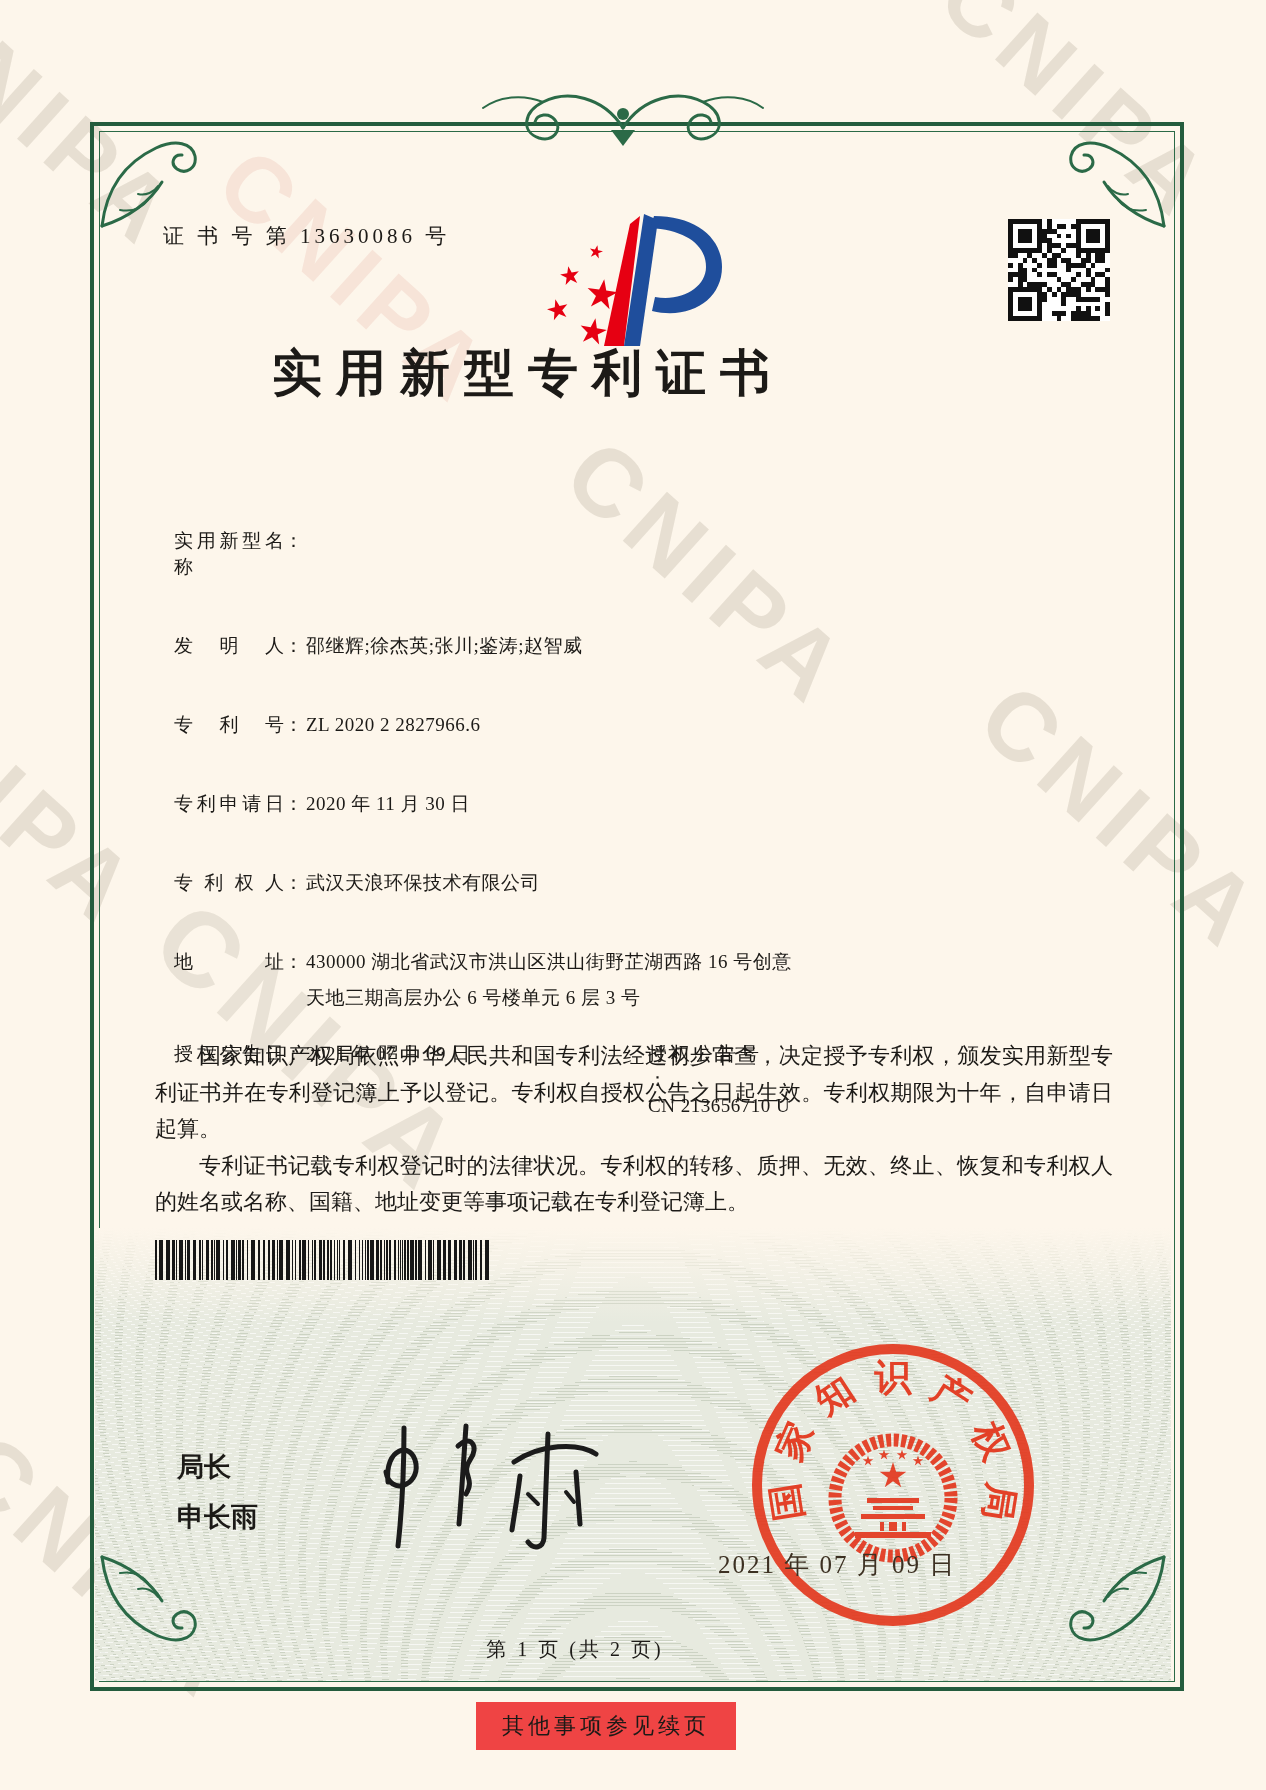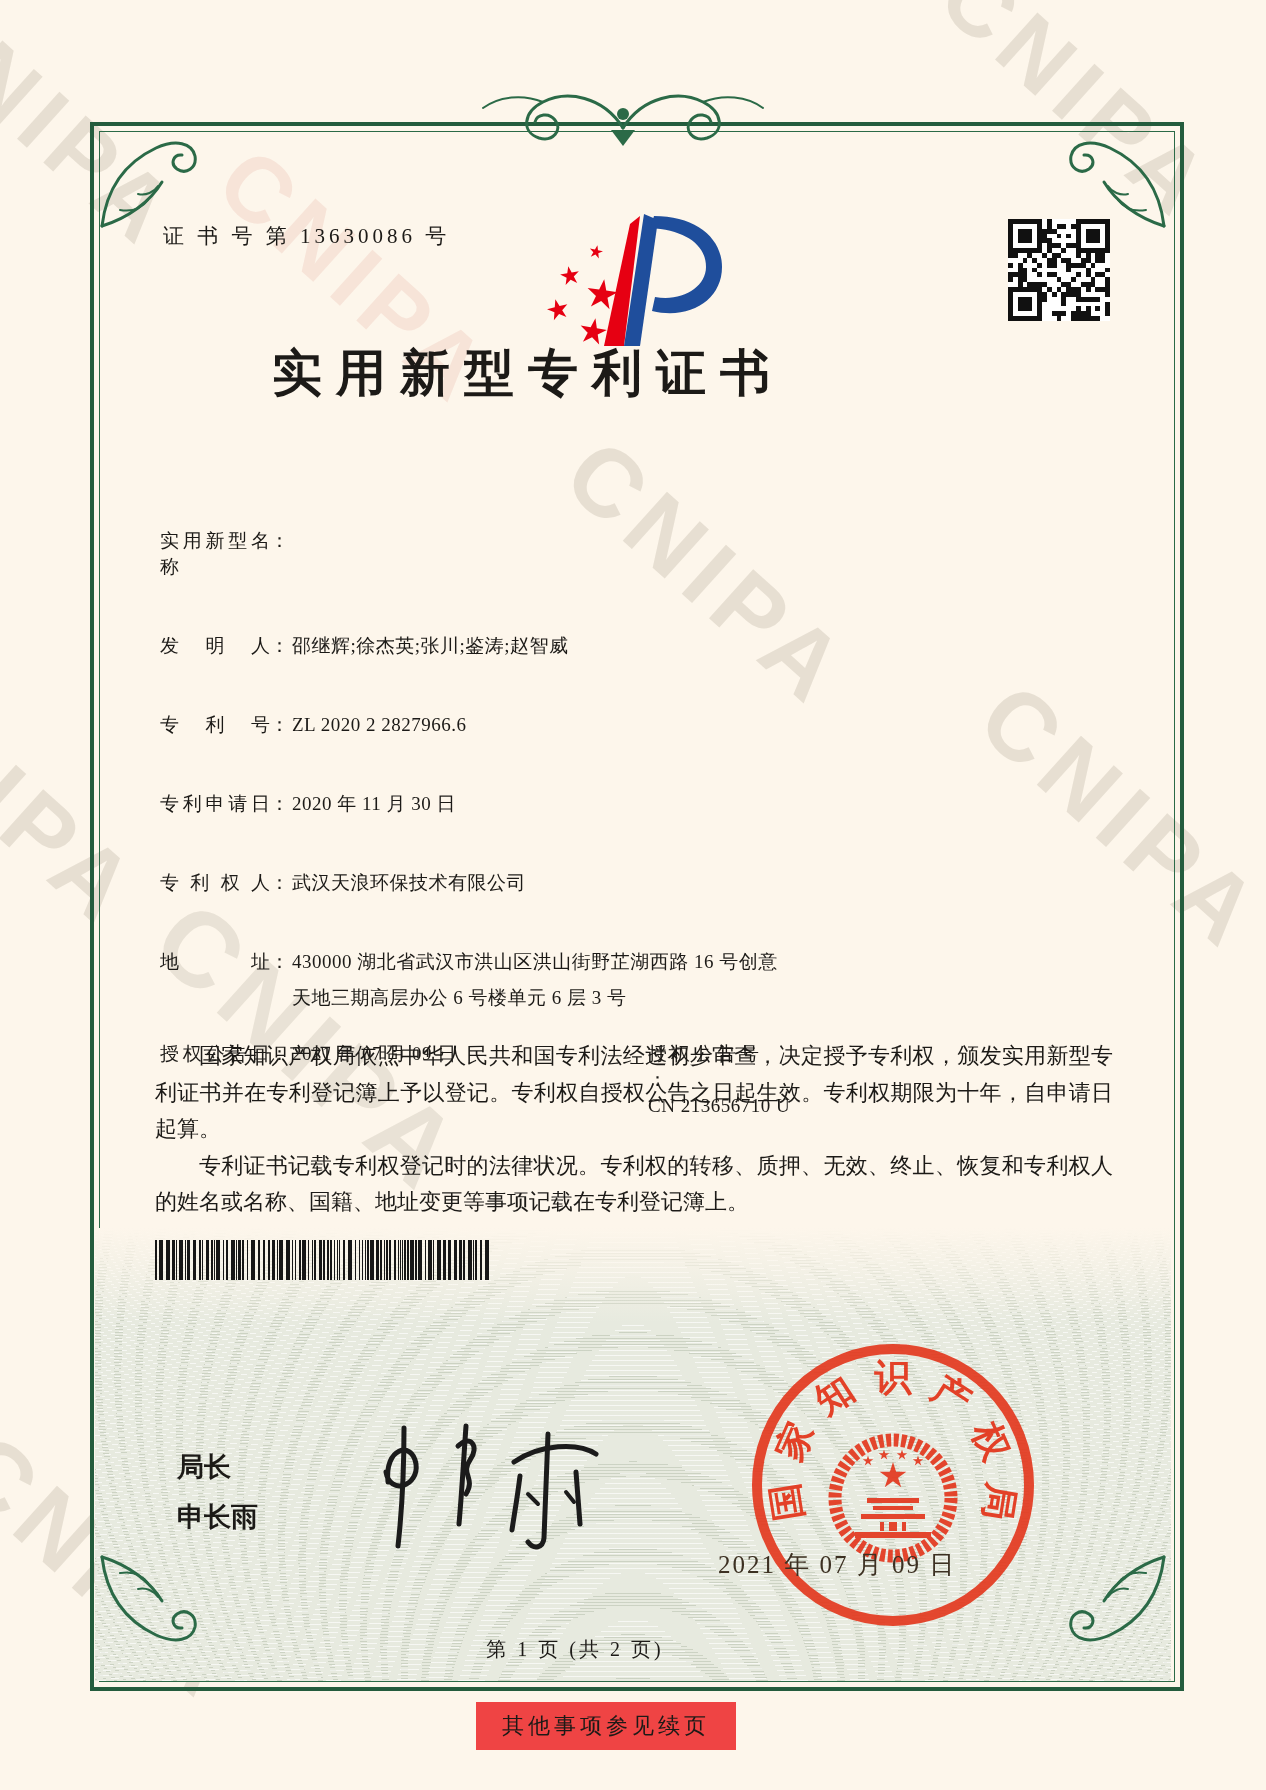--- a/index.html
+++ b/index.html
@@ -23,21 +23,21 @@
       background:linear-gradient(#fdf6eb, rgba(253,246,235,0));}
   
   .cert-no{position:absolute;left:163px;top:222px;font-size:21px;letter-spacing:4px;z-index:4;text-align:right;}
   .logo{position:absolute;left:538px;top:210px;z-index:4;}
   .qr{position:absolute;left:1008px;top:219px;width:102px;height:102px;background:#fff;z-index:4;}
   .title{position:absolute;left:0;top:340px;width:1056px;text-align:center;font-size:50px;font-weight:bold;
          letter-spacing:14px;z-index:4;}
   
   .fields{position:absolute;left:160px;top:528px;width:960px;z-index:4;font-size:19px;}
   .frow{position:relative;display:flex;margin-bottom:53px;line-height:26px;}
-  .flabel{display:inline-block;width:110px;text-align:justify;text-align-last:justify;}
+  .flabel{display:inline-block;width:110px;text-align:justify;text-align-last:justify;margin-left:14px;}
   .fcolon{display:inline-block;width:22px;}
   .fvalue{letter-spacing:.5px;}
   .addr2{margin-top:10px;}
   .pair2{position:absolute;left:488px;top:0;display:flex;flex-direction:column;}
   
   .bodytext{position:absolute;left:155px;top:1038px;width:958px;z-index:4;
             font-size:22px;line-height:36.5px;text-align:justify;}
   .bodytext p{margin:0;text-indent:2em;}
   
   .barcode{position:absolute;left:155px;top:1240px;z-index:4;}

